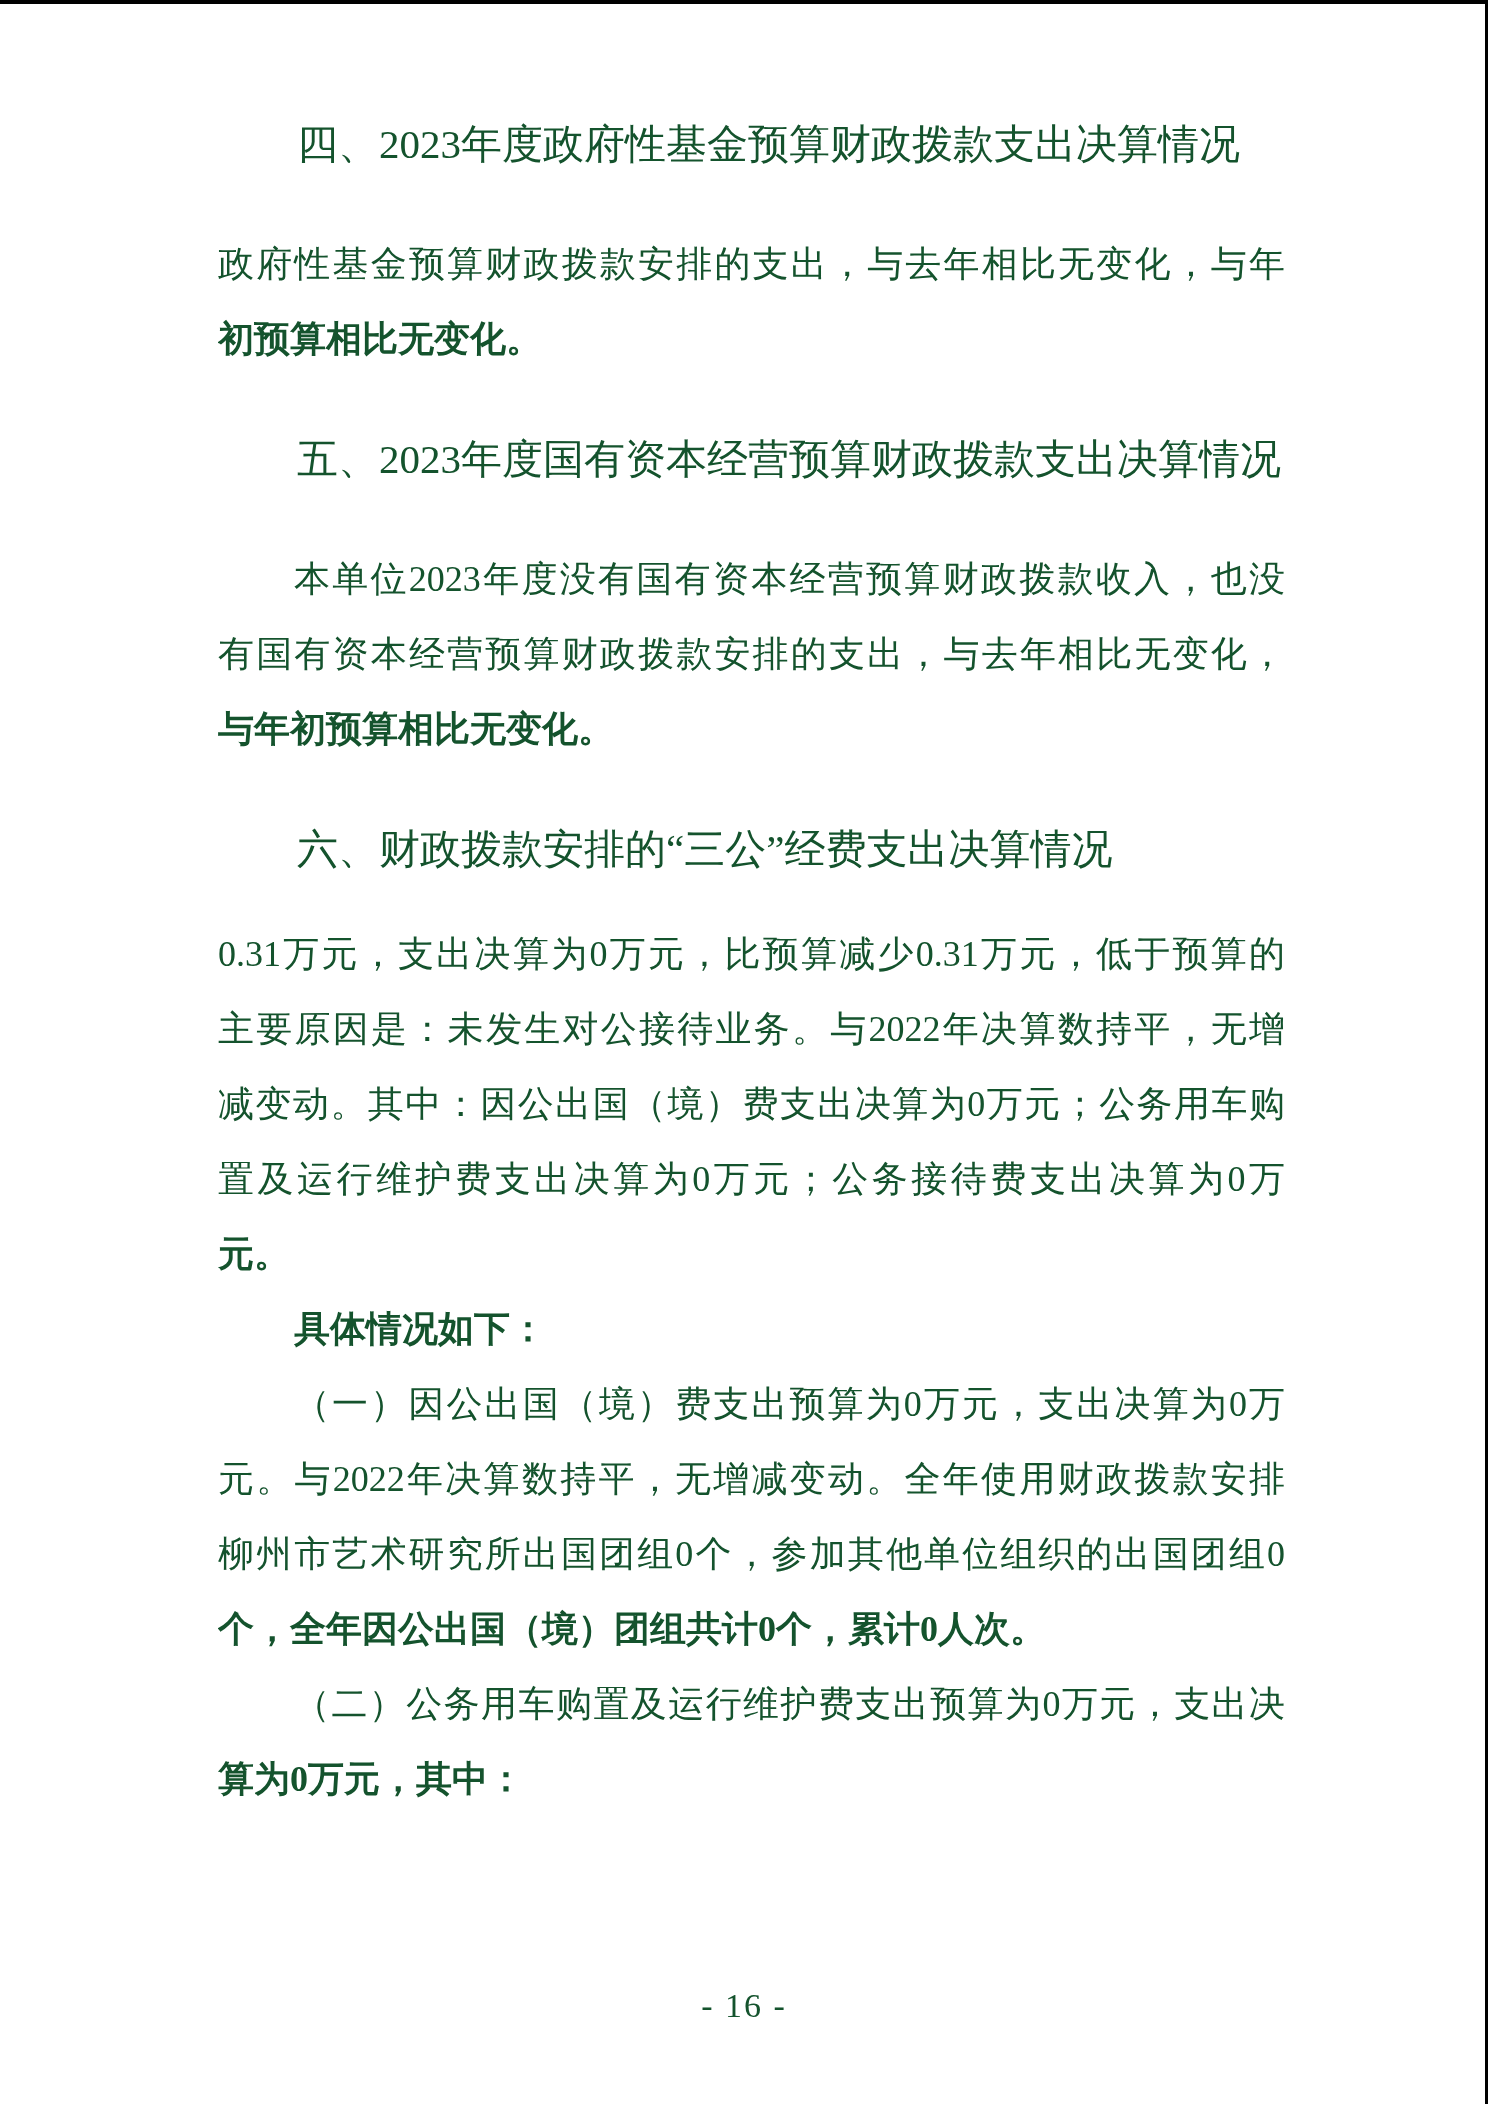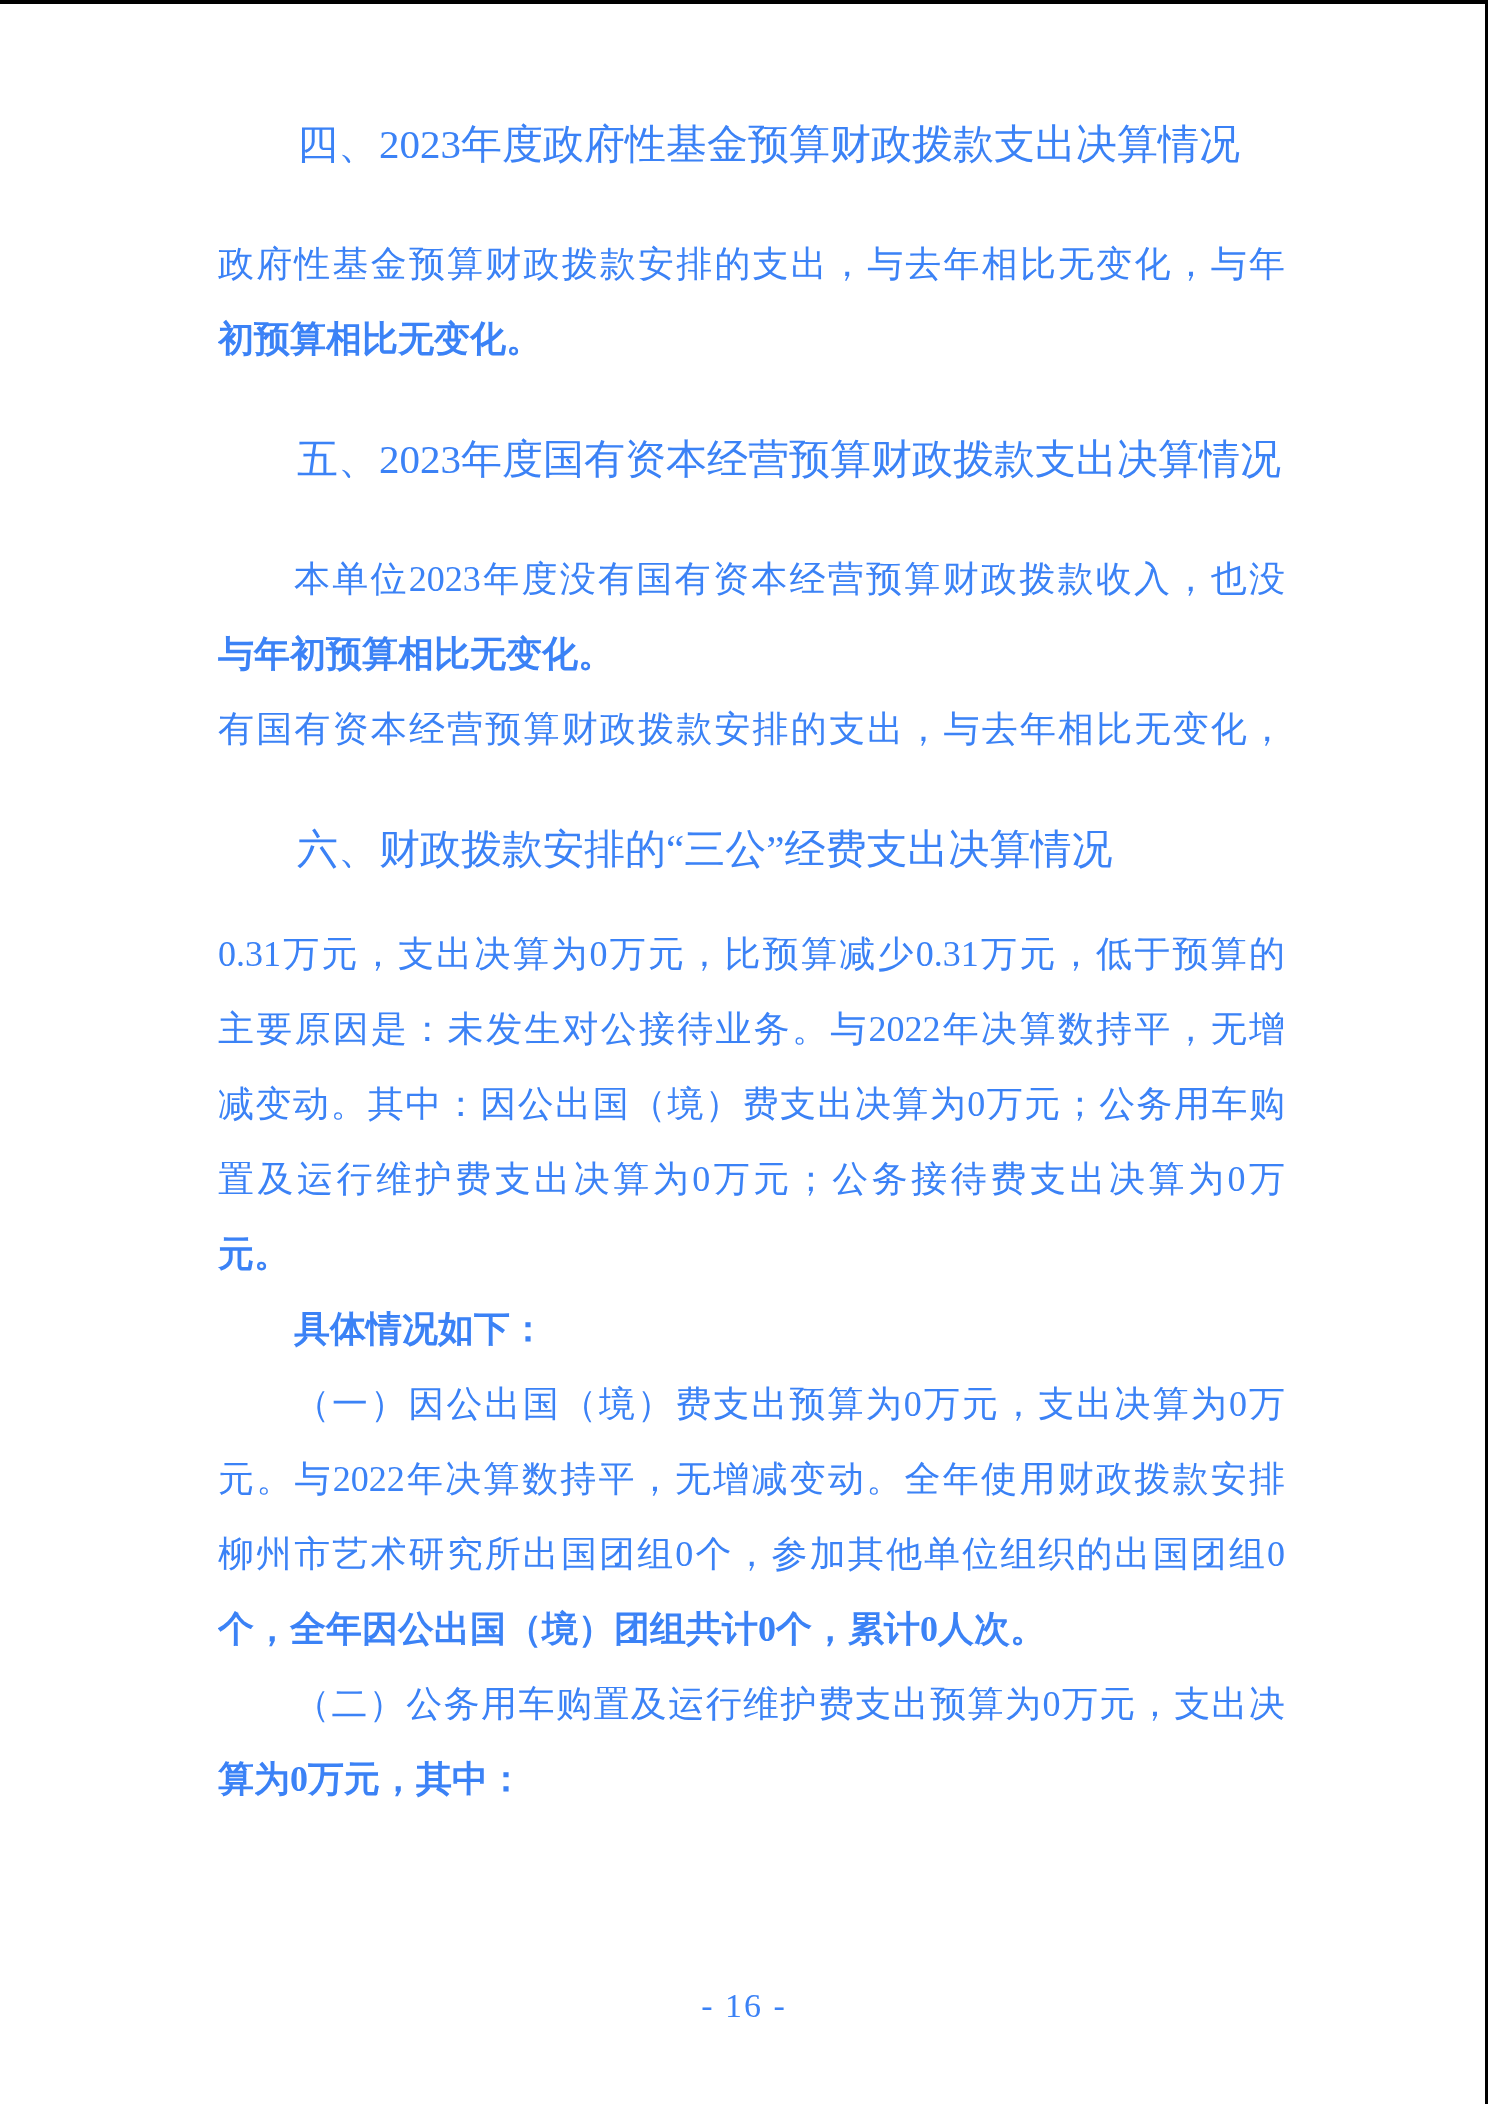--- a/index.html
+++ b/index.html
@@ -7,21 +7,21 @@
     padding: 0;
     background: #ffffff;
   }
   .page {
     position: relative;
     width: 1488px;
     height: 2104px;
     background: #ffffff;
     overflow: hidden;
     font-family: "Liberation Serif", "DejaVu Serif", serif;
-    color: #3b82f6;
+    color: #14532d;
   }
   
   .bar-top {
     position: absolute;
     top: 0; left: 0;
     width: 100%; height: 4px;
     background: #000000;
   }
   .bar-right {
     position: absolute;
@@ -84,22 +84,22 @@
   <div class="bar-right"></div>
 
   <div class="content">
 
     <div class="hline h-first">四、2023年度政府性基金预算财政拨款支出决算情况</div>
     <div class="pline">政府性基金预算财政拨款安排的支出，与去年相比无变化，与年</div>
     <div class="pline end">初预算相比无变化。</div>
 
     <div class="hline">五、2023年度国有资本经营预算财政拨款支出决算情况</div>
     <div class="pline fl">本单位2023年度没有国有资本经营预算财政拨款收入，也没</div>
+    <div class="pline">有国有资本经营预算财政拨款安排的支出，与去年相比无变化，</div>
     <div class="pline end">与年初预算相比无变化。</div>
-    <div class="pline">有国有资本经营预算财政拨款安排的支出，与去年相比无变化，</div>
 
     <div class="hline h-tight">六、财政拨款安排的“三公”经费支出决算情况</div>
 
     <div class="pline">0.31万元，支出决算为0万元，比预算减少0.31万元，低于预算的</div>
     <div class="pline">主要原因是：未发生对公接待业务。与2022年决算数持平，无增</div>
     <div class="pline">减变动。其中：因公出国（境）费支出决算为0万元；公务用车购</div>
     <div class="pline">置及运行维护费支出决算为0万元；公务接待费支出决算为0万</div>
     <div class="pline end">元。</div>
 
     <div class="pline fl end">具体情况如下：</div>

